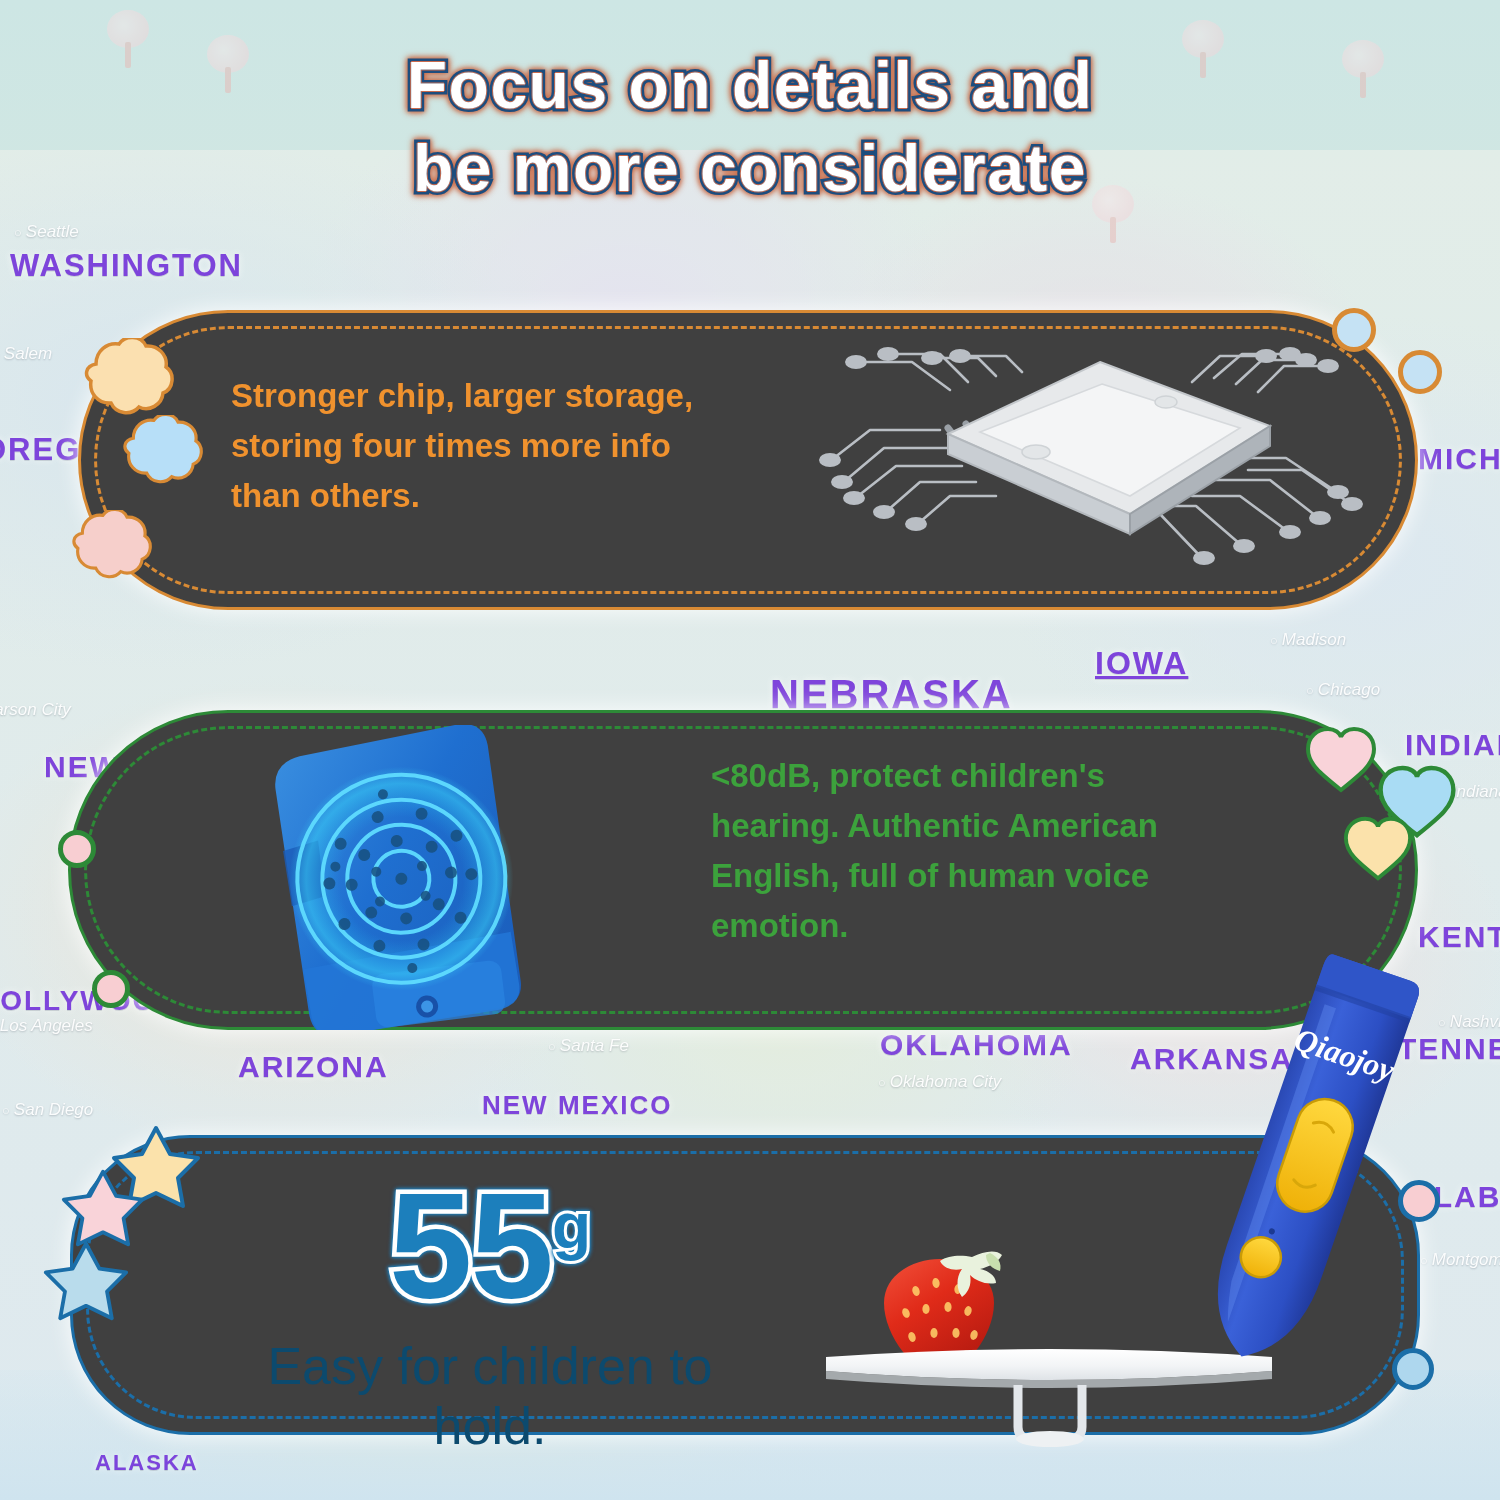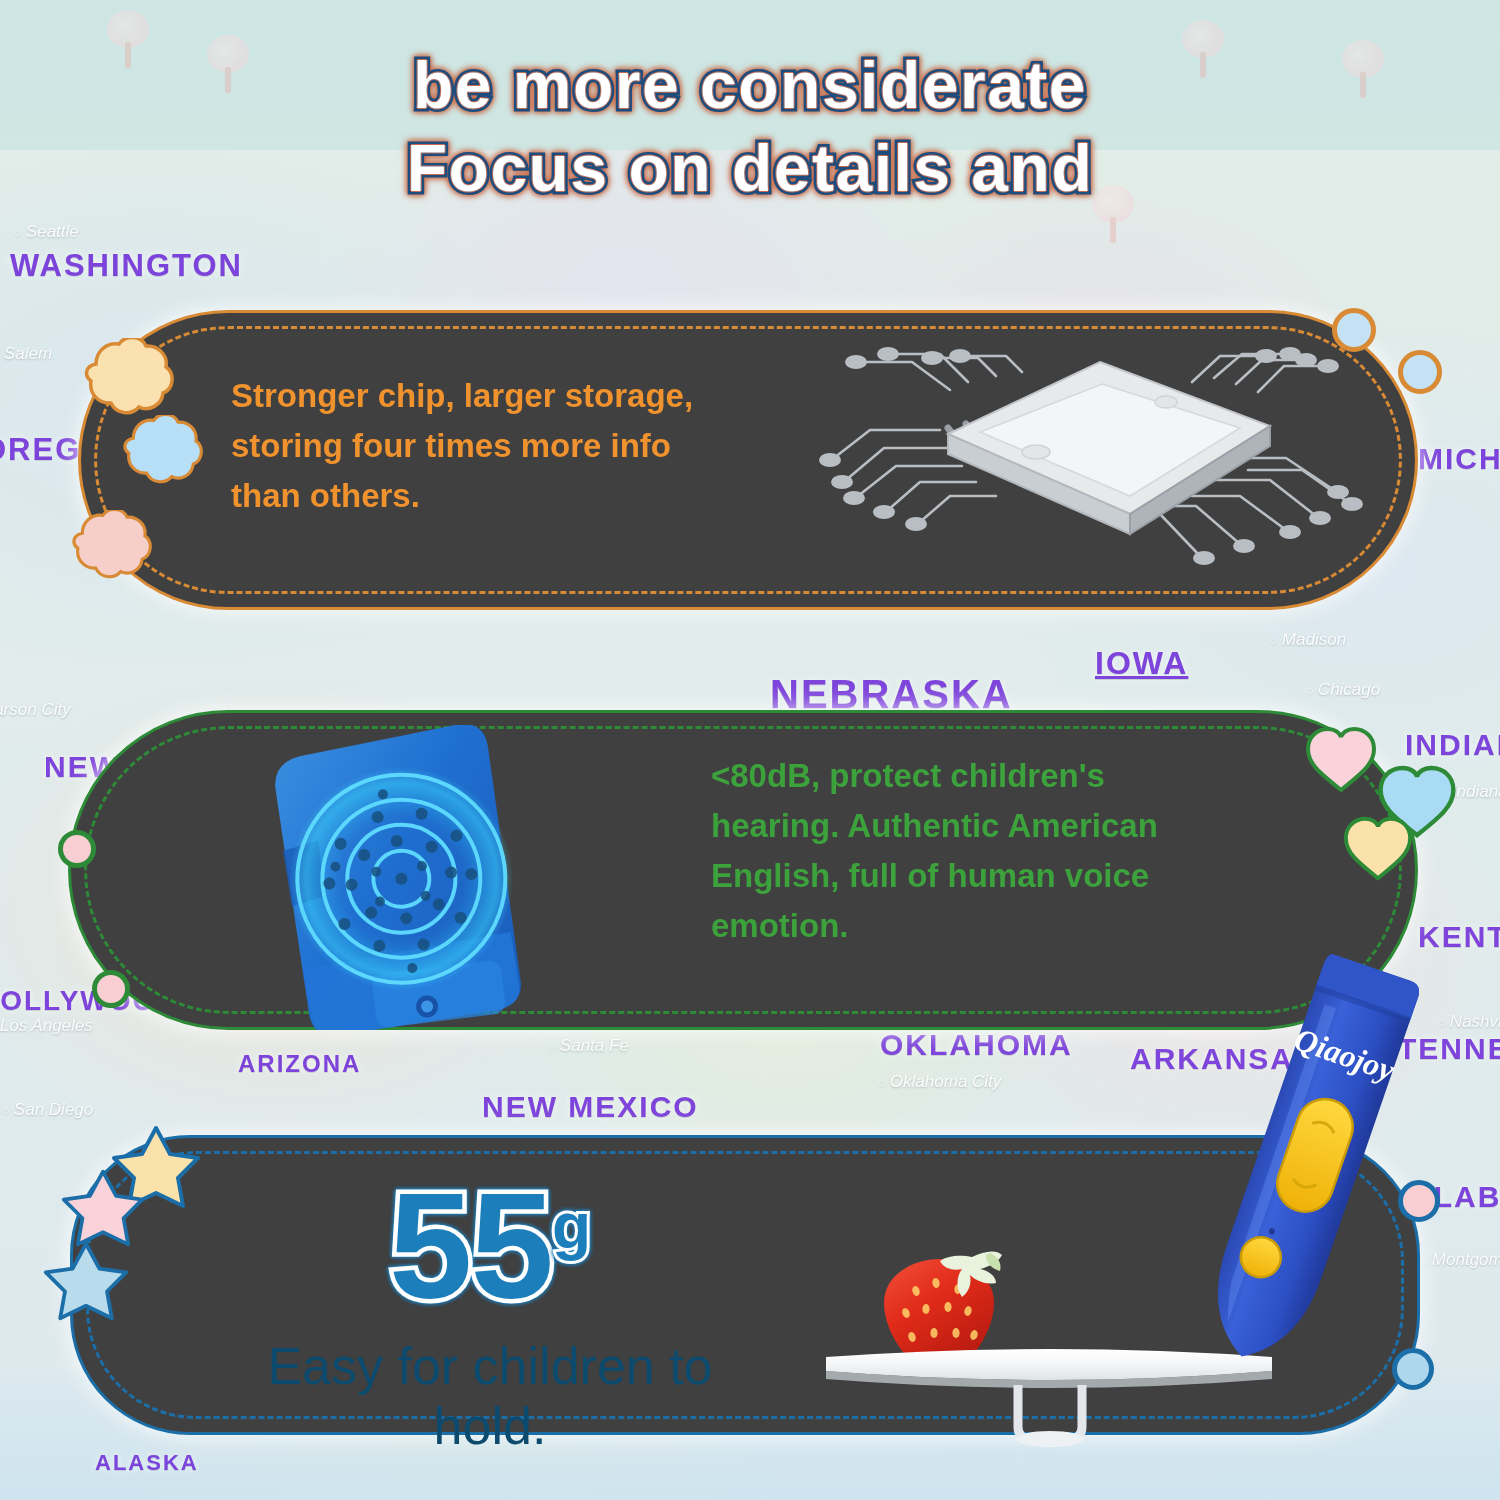--- a/index.html
+++ b/index.html
@@ -256,22 +256,22 @@
   <div id="state-layer">
       <div class="state" style="left: 10px; top: 248px; font-size: 31px;">WASHINGTON</div>
       <div class="state" style="left: -18px; top: 432px; font-size: 31px;">OREGON</div>
       <div class="state" style="left: 770px; top: 672px; font-size: 40px;">NEBRASKA</div>
       <div class="state" style="left: 1095px; top: 645px; font-size: 32px; text-decoration: underline;">IOWA</div>
       <div class="state" style="left: 1418px; top: 442px; font-size: 30px;">MICHIGAN</div>
       <div class="state" style="left: 1405px; top: 728px; font-size: 30px;">INDIANA</div>
       <div class="state" style="left: 1418px; top: 920px; font-size: 30px;">KENTUCKY</div>
       <div class="state" style="left: 44px; top: 750px; font-size: 30px;">NEW</div>
       <div class="state" style="left: -22px; top: 985px; font-size: 28px;">HOLLYWOOD</div>
-      <div class="state" style="left: 238px; top: 1050px; font-size: 24px;">ARIZONA</div>
-      <div class="state" style="left: 482px; top: 1090px; font-size: 30px;">NEW MEXICO</div>
+      <div class="state" style="left: 238px; top: 1050px; font-size: 30px;">ARIZONA</div>
+      <div class="state" style="left: 482px; top: 1090px; font-size: 26px;">NEW MEXICO</div>
       <div class="state" style="left: 880px; top: 1028px; font-size: 30px;">OKLAHOMA</div>
       <div class="state" style="left: 1130px; top: 1042px; font-size: 30px;">ARKANSAS</div>
       <div class="state" style="left: 1398px; top: 1032px; font-size: 30px;">TENNESSEE</div>
       <div class="state" style="left: 1410px; top: 1180px; font-size: 30px;">ALABAMA</div>
       <div class="state" style="left: 95px; top: 1450px; font-size: 22px; text-align: right;">ALASKA</div>
     </div>
   <div id="city-layer">
       <div class="city" style="left: 14px; top: 222px;">Seattle</div>
       <div class="city" style="left: -8px; top: 344px;">Salem</div>
       <div class="city" style="left: -30px; top: 700px;">Carson City</div>
@@ -281,22 +281,22 @@
       <div class="city" style="left: 878px; top: 1072px;">Oklahoma City</div>
       <div class="city" style="left: 1270px; top: 630px;">Madison</div>
       <div class="city" style="left: 1306px; top: 680px;">Chicago</div>
       <div class="city" style="left: 1440px; top: 782px;">Indianapolis</div>
       <div class="city" style="left: 1438px; top: 1012px;">Nashville</div>
       <div class="city" style="left: 1420px; top: 1250px;">Montgomery</div>
     </div>
 </div>
 
 <div class="headline">
+  <span class="line">Focus on details and</span>
   <span class="line">be more considerate</span>
-  <span class="line">Focus on details and</span>
 </div>
 
 <div class="card card-1">
   <div class="inner-dash"></div>
   <div class="card-text text-1">Stronger chip, larger storage,
 storing four times more info
 than others.</div>
 </div>
 
 <div class="chip-wrap">

